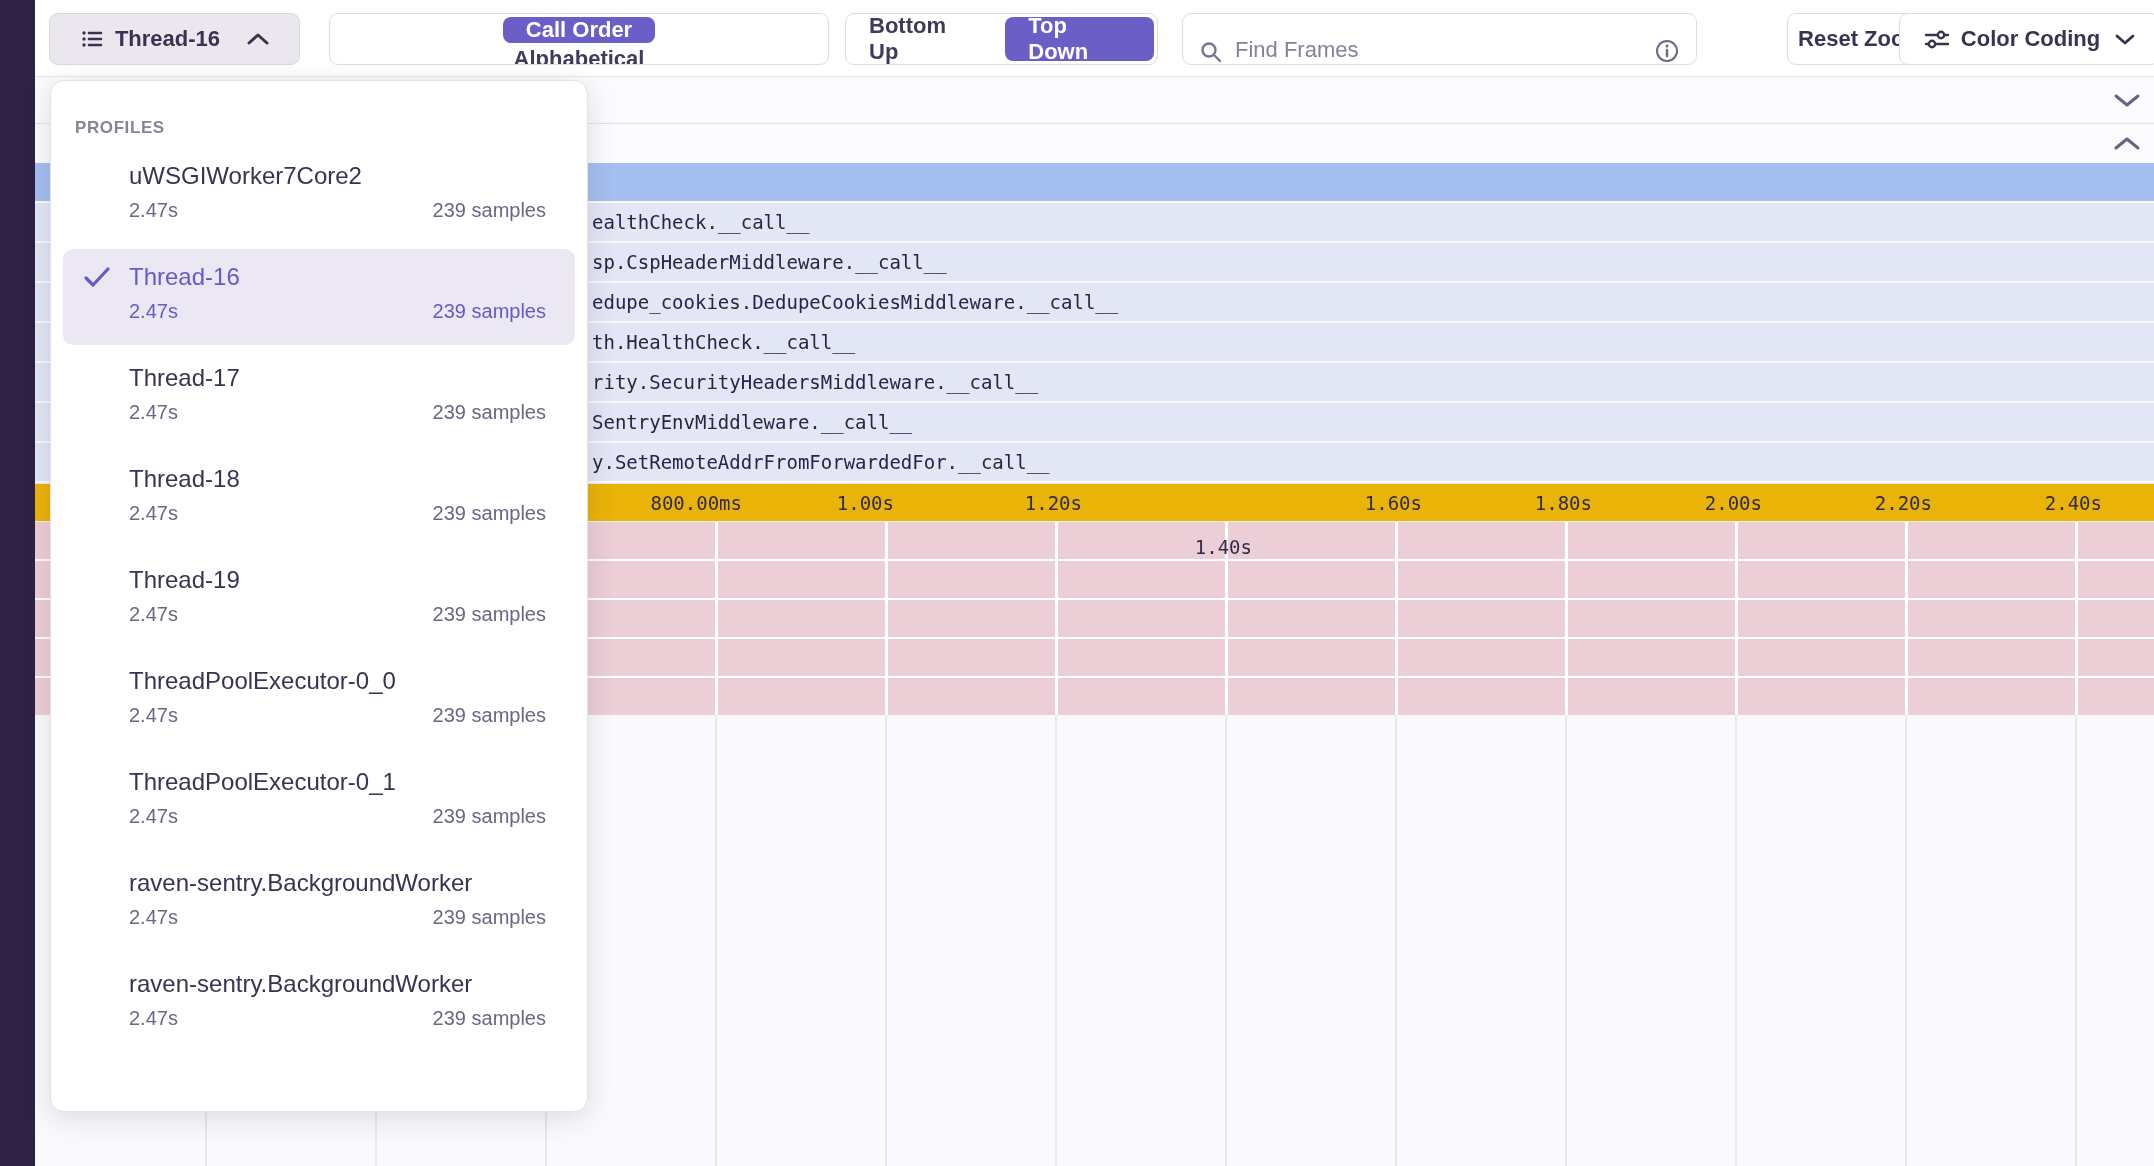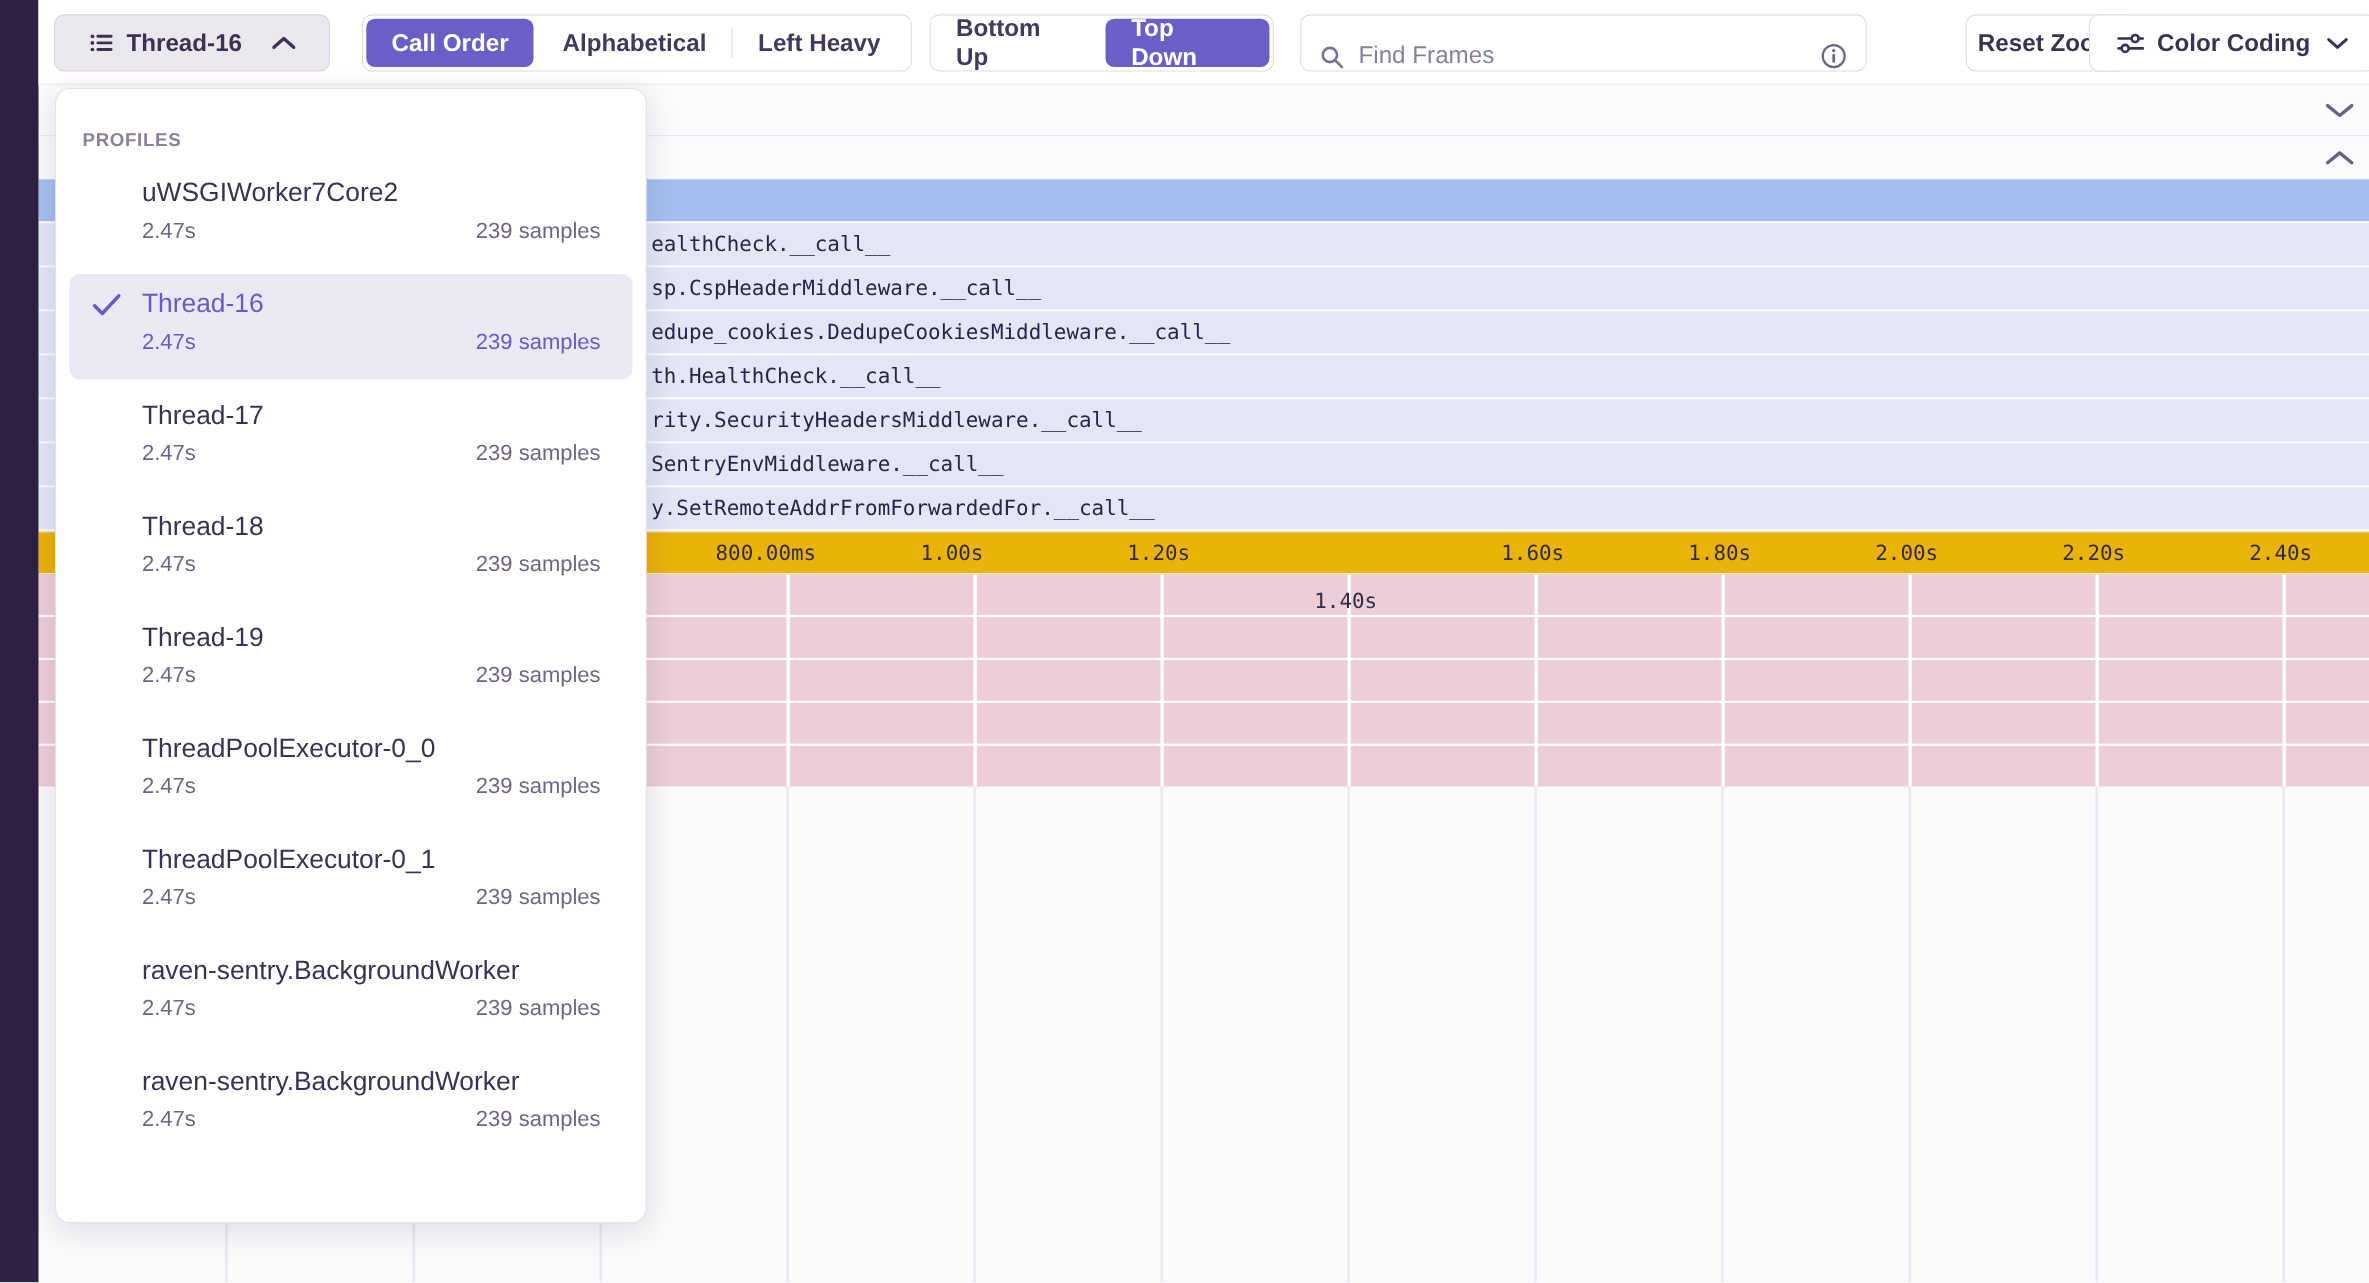--- a/index.html
+++ b/index.html
@@ -186,21 +186,21 @@
         </svg>
       </span>
       <span>Thread-16</span>
       <span class="ic" style="margin:0 0 0 26px;">
         <svg width="24" height="14" viewBox="0 0 24 14">
           <polyline points="3,11 12,3 21,11" fill="none" stroke="#3b3252" stroke-width="3" stroke-linecap="round" stroke-linejoin="round"></polyline>
         </svg>
       </span>
     </div>
 
-    <div class="tb seg-group" style="left:294px;width:500px;">
+    <div class="tb seg-group" style="left:294px;width:500px;flex-direction:column;">
         <div class="seg-item seg-pill">Call Order</div>
         <div class="seg-item">Alphabetical</div>
         <div class="seg-div"></div>
         <div class="seg-item">Left Heavy</div>
       </div>
 
     <div class="tb seg-group" style="left:810px;width:313px;">
         <div class="seg-item">Bottom Up</div>
         <div class="seg-item seg-pill">Top Down</div>
       </div>

